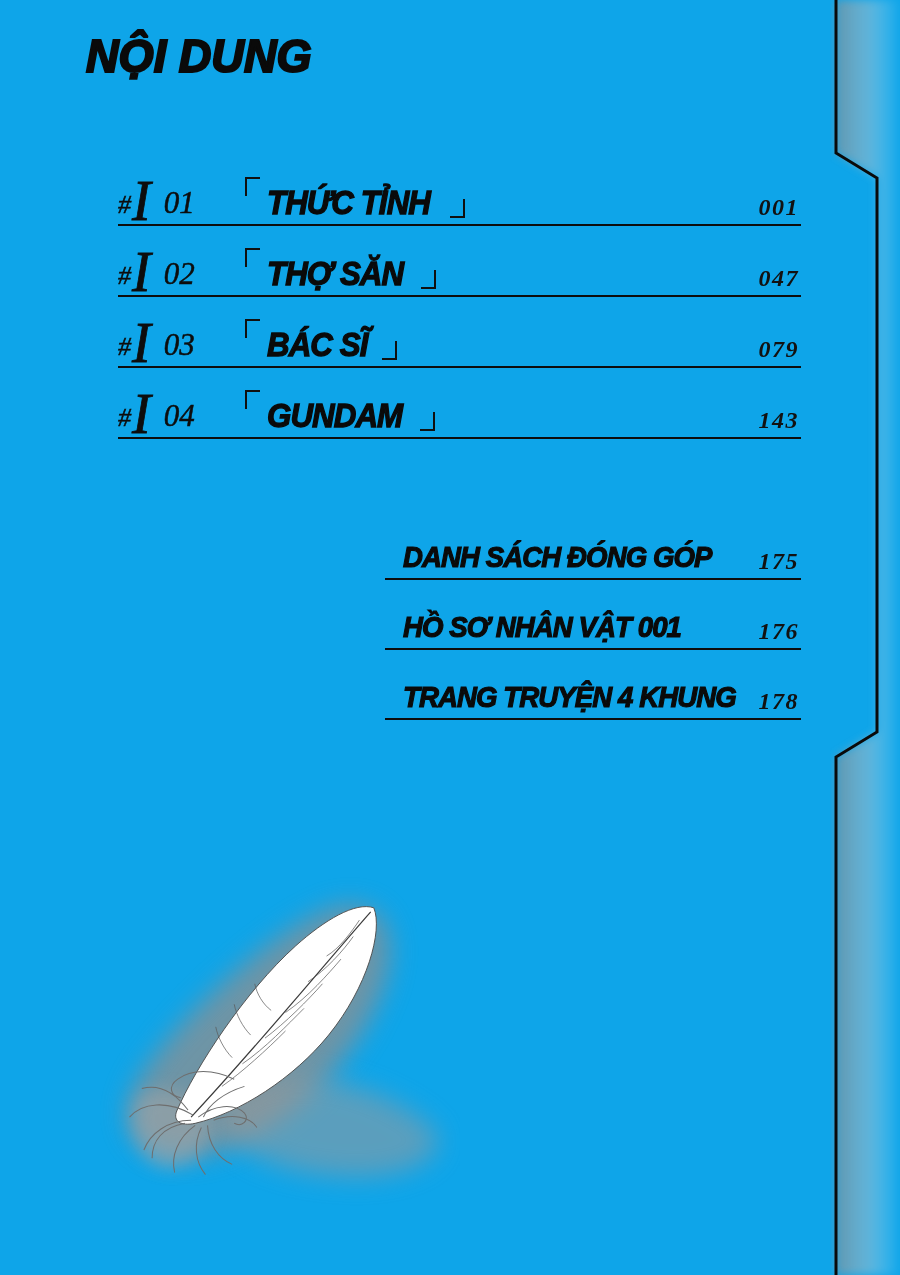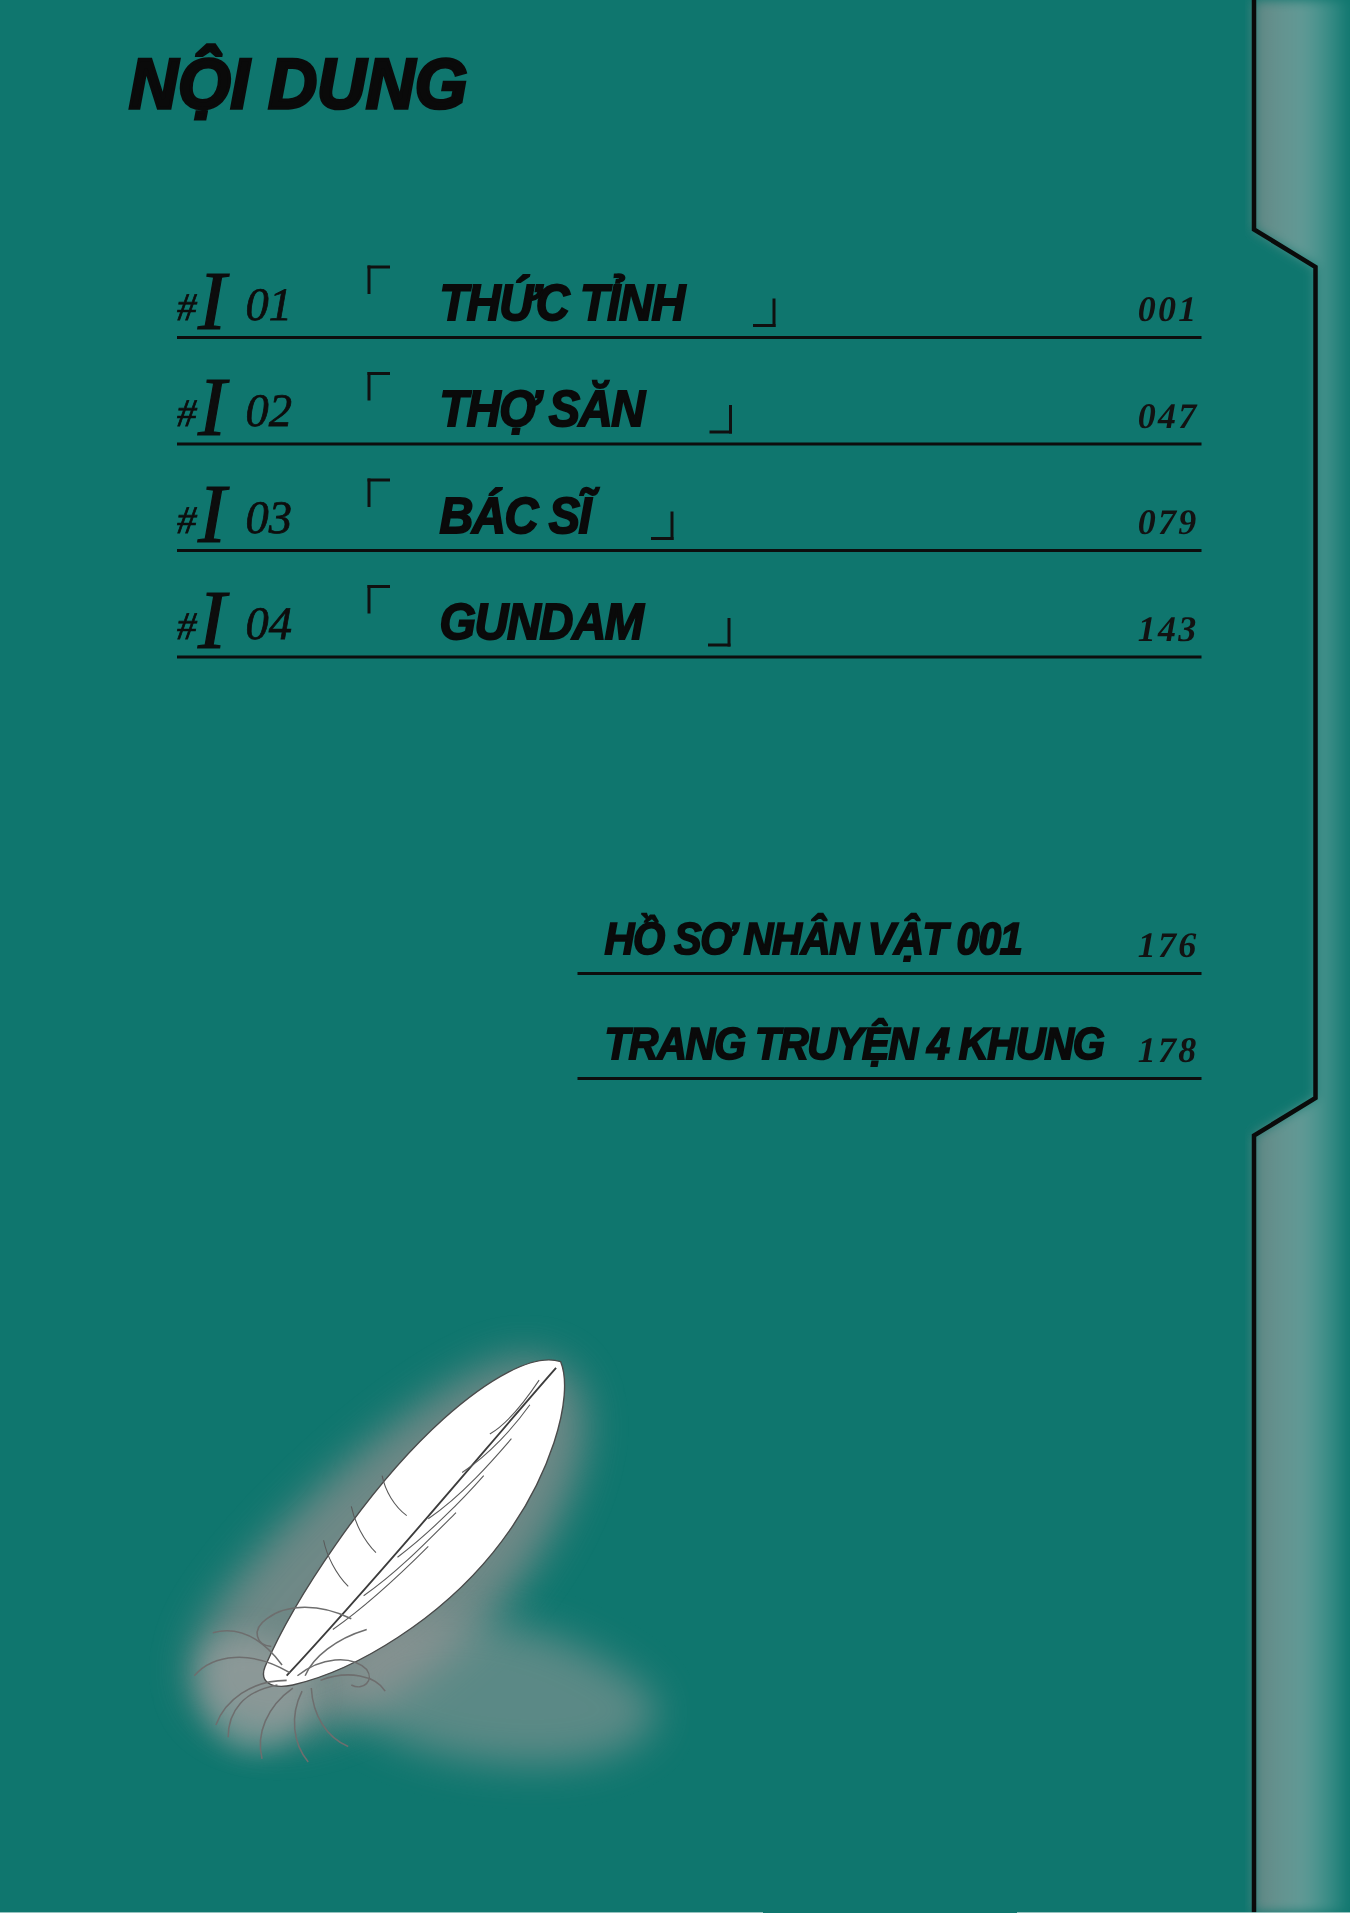--- a/index.html
+++ b/index.html
@@ -1,19 +1,19 @@
 <!DOCTYPE html>
 <html><head>
 <meta charset="utf-8">
 <style>
   html,body{margin:0;padding:0;background:#fff;}
   .page{
     position:relative;
     width:900px;height:1275px;
-    background:#0f766e;
+    background:#0ea5e9;
     overflow:hidden;
     font-family:"Liberation Sans",sans-serif;
     color:#0f0f0f;
   }
   
   .page-title{
     position:absolute;left:86px;top:28px;
     font-family:"Liberation Sans",sans-serif;
     font-weight:bold;font-style:italic;
     font-size:47px;letter-spacing:0px;
@@ -38,21 +38,21 @@
   }
   .chap-marker .hash{font-size:26px;-webkit-text-stroke:0.5px #0d0d0d;}
   .chap-marker .roman{
     font-size:56px;line-height:0.72;display:inline-block;
     vertical-align:bottom;margin:0 1px 0 1px;
     -webkit-text-stroke:0.8px #0d0d0d;
   }
   .chap-marker .num{font-size:31px;margin-left:12px;-webkit-text-stroke:0.5px #0d0d0d;}
   .chap-title{
     position:absolute;left:127px;bottom:5px;
-    white-space:nowrap;display:flex;align-items:flex-end;gap:26px;
+    white-space:nowrap;display:flex;align-items:flex-end;
   }
   .extra .chap-title{left:18px;bottom:6px;}
   .title-text{
     font-family:"Liberation Sans",sans-serif;
     font-weight:bold;font-style:italic;
     font-size:34px;line-height:1;
     letter-spacing:-1px;
     -webkit-text-stroke:1.3px #0a0a0a;
     color:#0a0a0a;
     transform:scaleX(0.92);transform-origin:left bottom;
@@ -135,20 +135,26 @@
     <span class="chap-marker"><span class="hash">#</span><span class="roman">I</span><span class="num">04</span></span>
     <span class="chap-title">
       <span class="bracket open"></span>
       <span class="title-text">GUNDAM</span>
       <span class="bracket close"></span>
     </span>
     <span class="page-num">143</span>
   </div>
 
 
+  <div class="toc-row extra" style="top:516px;">
+    <span class="chap-title">
+      <span class="title-text">DANH SÁCH ĐÓNG GÓP</span>
+    </span>
+    <span class="page-num">175</span>
+  </div>
 
   <div class="toc-row extra" style="top:586px;">
     <span class="chap-title">
       <span class="title-text">HỒ SƠ NHÂN VẬT 001</span>
     </span>
     <span class="page-num">176</span>
   </div>
 
   <div class="toc-row extra" style="top:656px;">
     <span class="chap-title">

